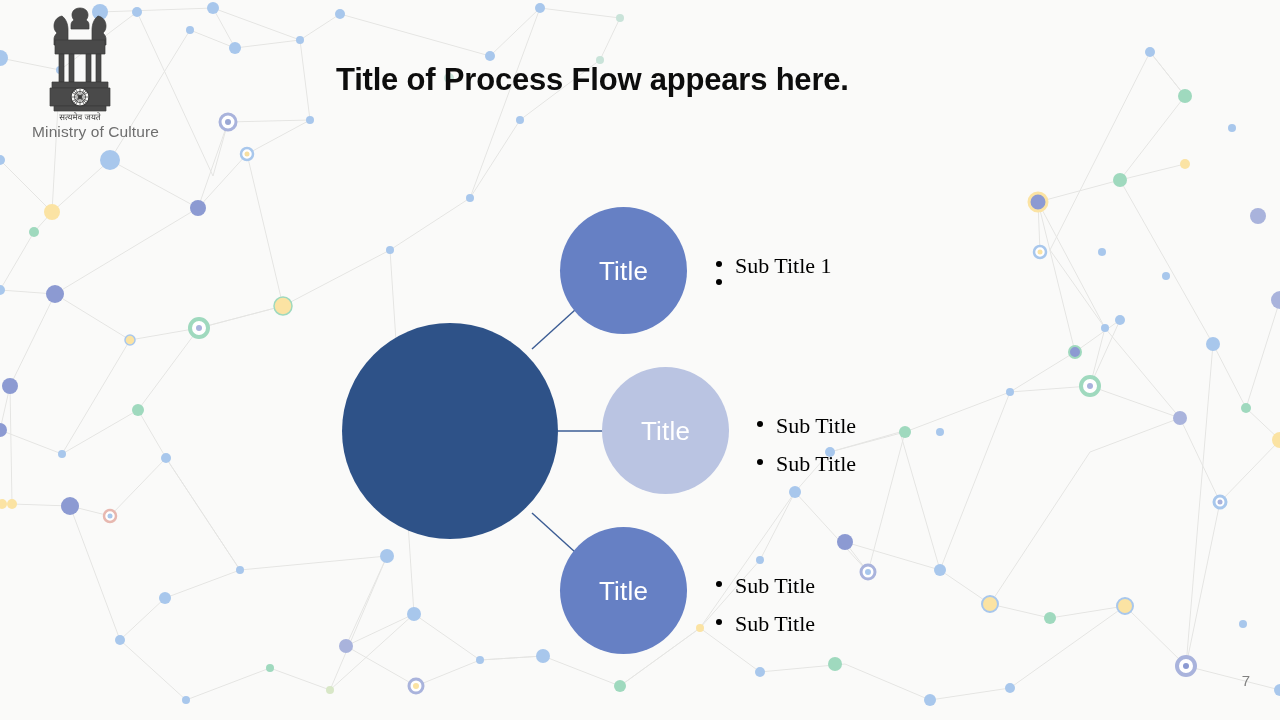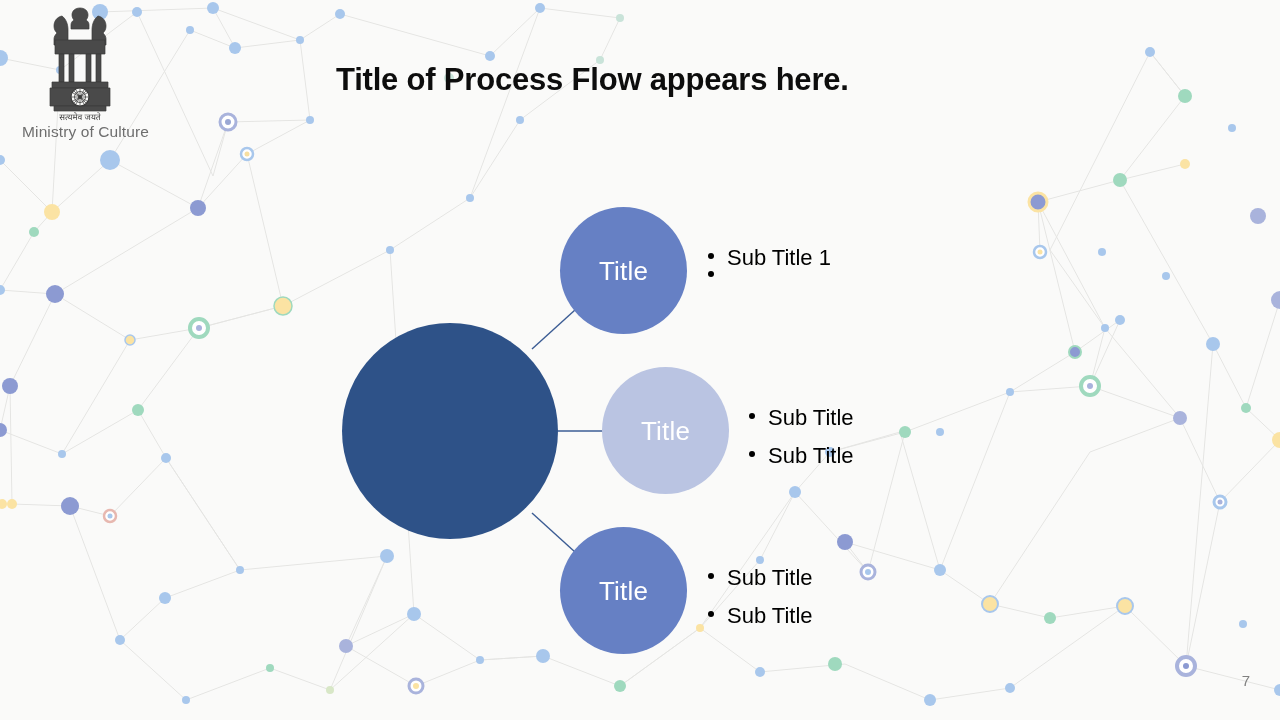--- a/index.html
+++ b/index.html
@@ -35,21 +35,21 @@
   }
   #emblem {
     position: absolute;
     left: 42px;
     top: 2px;
     width: 76px;
     height: 122px;
   }
   #ministry-label {
     position: absolute;
-    left: 8px;
+    left: 18px;
     top: 123px;
     width: 155px;
     text-align: center;
     font-size: 15.5px;
     color: #6E6E6E;
     letter-spacing: 0.1px;
     white-space: nowrap;
   }
 
   
@@ -115,23 +115,24 @@
   }
   #branch-circle-3 {
     left: 560px;
     top: 519px;
     width: 127px;
     height: 127px;
   }
 
   .bullet-block {
     position: absolute;
-    margin: 4px;
+    margin: 12px;
     padding: 0;
     list-style: none;
+    font-family: Liberation Serif, serif;
   }
   .bullet-block li {
     display: flex;
     align-items: baseline;
     font-size: 22px;
     color: #000000;
     line-height: 38px;
     white-space: nowrap;
   }
   .bullet-dot {

